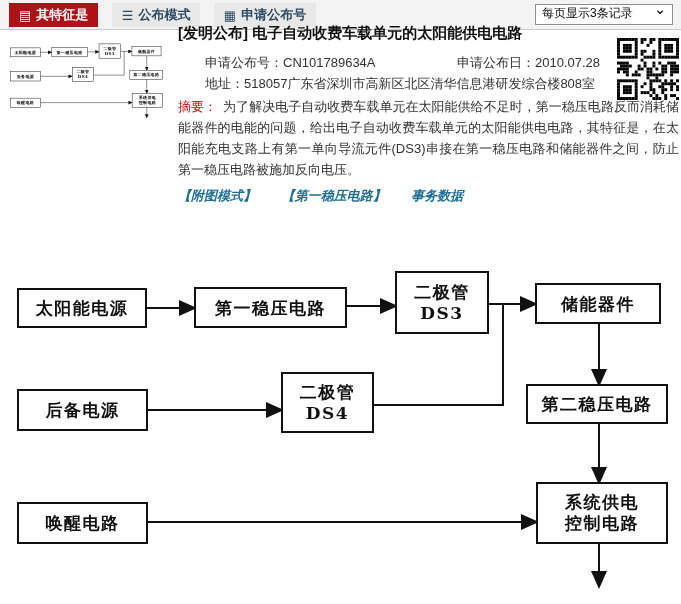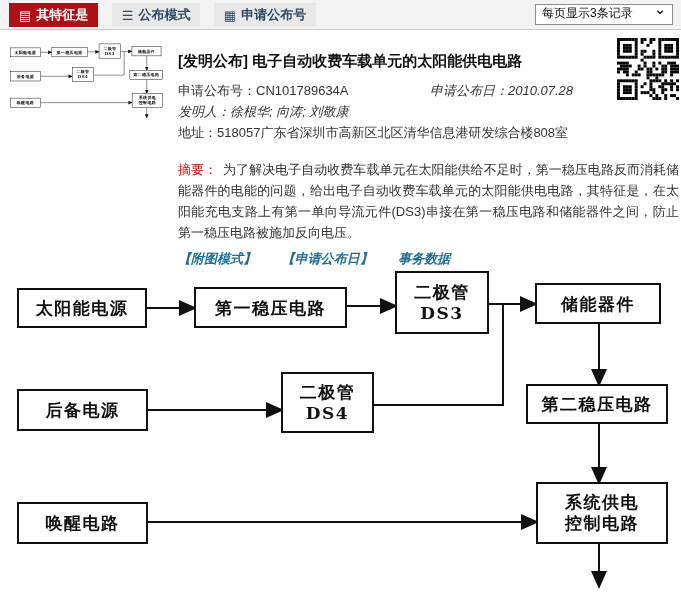--- a/index.html
+++ b/index.html
@@ -17,26 +17,26 @@
   .tab.active{background:#b01116;color:#fff;}
   .pagesize{position:absolute;right:8px;top:4px;height:21px;width:138px;
             box-sizing:border-box;border:1px solid #8f8f8f;background:#fff;
             display:flex;align-items:flex-start;justify-content:space-between;
             padding:0 6px;font-size:12px;color:#111;cursor:pointer;}
   .pagesize .chev{font-size:14px;font-weight:bold;color:#222;line-height:0.6;}
 
   
   .thumb{position:absolute;left:6px;top:42px;background:#fff;}
   .qr{position:absolute;left:617px;top:38px;}
-  .record{position:absolute;left:178px;top:52px;width:501px;}
+  .record{position:absolute;left:178px;top:24px;width:501px;}
   .title{font-size:15px;font-weight:bold;color:#111;margin-bottom:9px;cursor:pointer;}
-  .frow{display:flex;line-height:21px;font-size:13px;}
+  .frow{display:flex;line-height:21px;font-size:13px;margin-left:27px;}
   .fcell-l{width:252px;flex:0 0 252px;}
-  .fcell-r{flex:1;font-style:italic;}
-  .abstract{margin-top:16px;font-size:13px;line-height:21px;text-align:justify;}
+  .fcell-r{flex:1;}
+  .abstract{margin-top:2px;font-size:13px;line-height:21px;text-align:justify;}
   .ab-label{color:#cc1111;margin-right:6px;}
   .links{margin-top:7px;font-size:13px;font-weight:bold;font-style:italic;color:#1f6f96;}
   .links span{margin-right:22px;cursor:pointer;}
 
   
   .flow{position:absolute;left:0;top:265px;}
   svg text{font-family:"DejaVu Serif","Liberation Serif",serif;}
 </style>
 </head>
 <body>
@@ -324,33 +324,32 @@
   <div class="record">
     <div class="title">[发明公布] 电子自动收费车载单元的太阳能供电电路</div>
 
     <div class="frow">
       <div class="fcell-l"><span>申请公布号：</span><span>CN101789634A</span></div>
       <div class="fcell-r"><span>申请公布日：</span><span>2010.07.28</span></div>
     </div>
     <div class="frow">
     </div>
     <div class="frow">
-      <div class="fcell-r"><span>发明人：</span><span>徐根华; 向涛; 刘敬康</span></div>
     </div>
     <div class="frow">
       <div><span>地址：</span><span>518057广东省深圳市高新区北区清华信息港研发综合楼808室</span></div>
     </div>
 
     <div class="abstract">
       <span class="ab-label">摘要：</span><span>为了解决电子自动收费车载单元在太阳能供给不足时，第一稳压电路反而消耗储能器件的电能的问题，给出电子自动收费车载单元的太阳能供电电路，其特征是，在太阳能充电支路上有第一单向导流元件(DS3)串接在第一稳压电路和储能器件之间，防止第一稳压电路被施加反向电压。</span>
     </div>
 
     <div class="links">
       <span>【附图模式】</span>
-      <span>【申请公布日】</span>
+      <span>【第一稳压电路】</span>
       <span>事务数据</span>
     </div>
   </div>
 
   <svg id="flow-svg" class="flow" width="681" height="330" viewBox="0 0 681 330">
     <defs>
       <marker id="arrMain" markerWidth="12" markerHeight="10" refX="8" refY="4" orient="auto">
         <path d="M0,0 L9,4 L0,8 z" fill="#111"></path>
       </marker>
     </defs>

